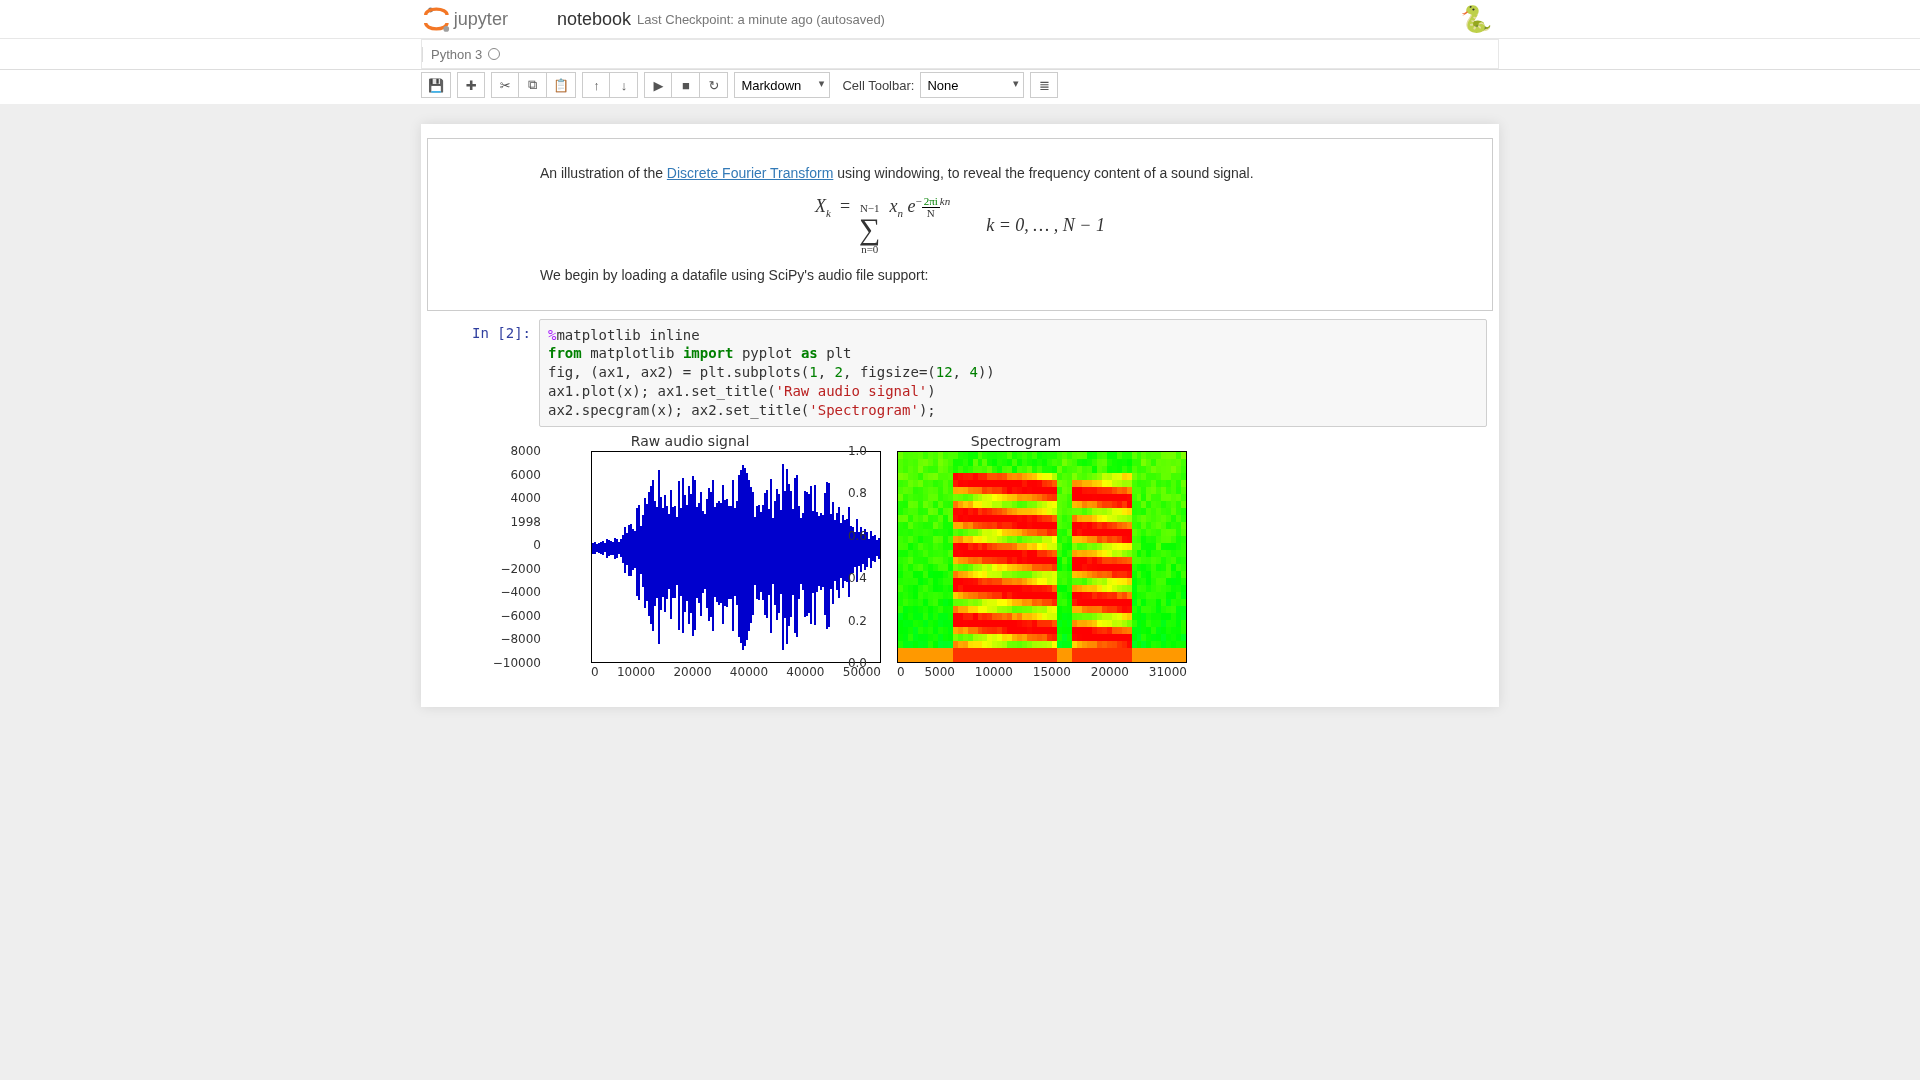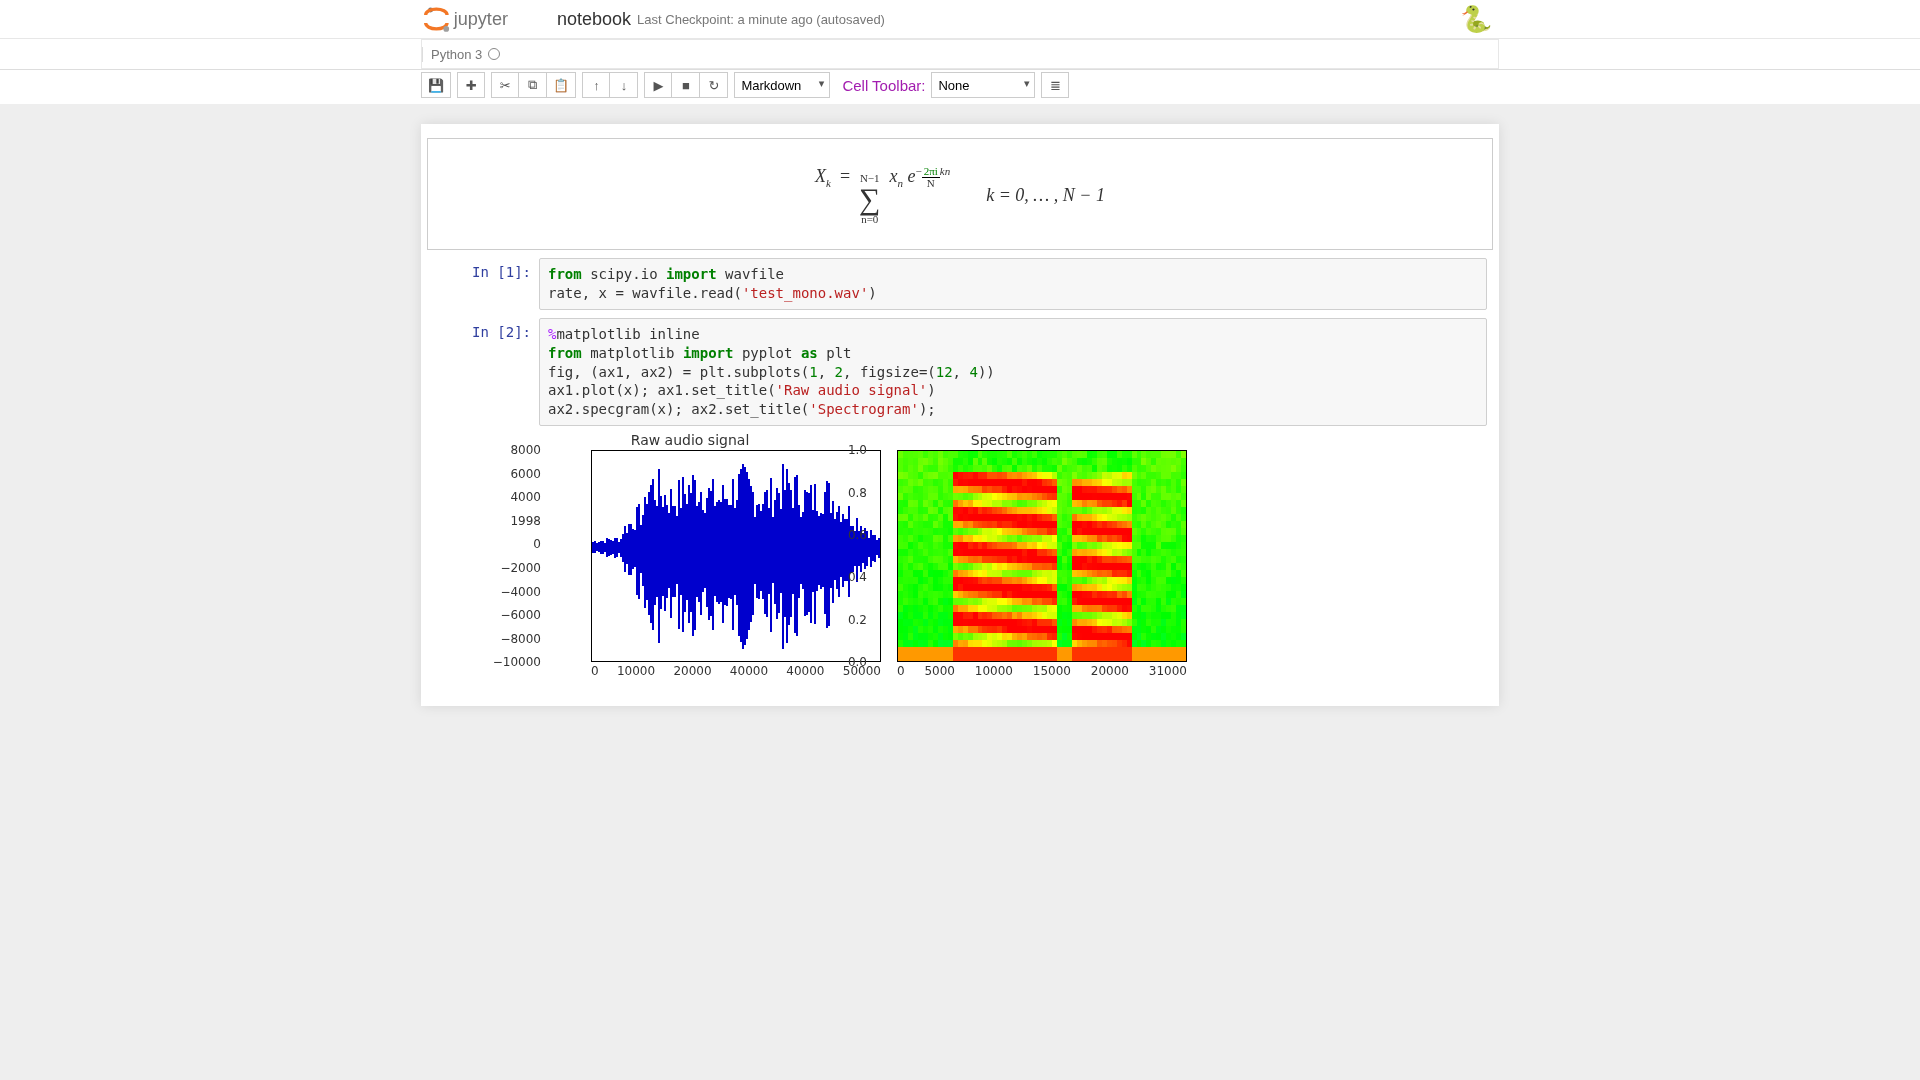--- a/index.html
+++ b/index.html
@@ -20,21 +20,21 @@
   .kernel-idle { width: 12px; height: 12px; border: 1px solid #888; border-radius: 50%; }
 
   #toolbar { background: #fff; }
   #toolbar-inner { width: 1078px; margin: 0 auto; padding: 2px 0 6px 0; display: flex; align-items: center; gap: 6px; }
   .btn-group { display: flex; }
   .tbtn { background: #fff; border: 1px solid #ccc; height: 26px; min-width: 28px; display: flex; align-items: center; justify-content: center; cursor: pointer; font-size: 13px; color: #555; }
   .btn-group .tbtn + .tbtn { border-left: none; }
   .tselect { height: 26px; border: 1px solid #ccc; background: #fff; font-size: 13px; padding: 0 18px 0 6px; appearance: none; -webkit-appearance: none; position: relative; min-width: 96px; }
   .select-wrap { position: relative; display: inline-block; }
   .select-wrap::after { content: "▾"; position: absolute; right: 6px; top: 5px; font-size: 11px; color: #555; pointer-events: none; }
-  .toolbar-label { color: #a21caf; font-size: 15px; padding-left: 6px; }
+  .toolbar-label { color: #404040; font-size: 13px; padding-left: 6px; }
 
   #notebook-area { width: 1078px; margin: 20px auto 40px auto; background: #fff; box-shadow: 0 0 12px rgba(0,0,0,0.10); padding-top: 14px; padding-bottom: 20px; }
 
   .cell { margin: 0 6px 8px 6px; }
   .md-cell .rendered { padding: 14px 112px; border: 1px solid transparent; }
   .md-selected .rendered { border: 1px solid #ccc; }
   .rendered h1 { font-size: 27px; font-weight: 700; margin: 8px 0 14px 0; }
   .rendered p { font-size: 14px; margin: 10px 0; line-height: 1.45; }
   .rendered a { color: #337ab7; text-decoration: underline; }
   .rendered code.inline { font-family: Menlo, Consolas, monospace; font-size: 13px; }
@@ -157,47 +157,44 @@
           <span>≣</span>
         </button>
       </div>
   </div>
 </div>
 
 <div id="notebook-area">
 
   <div class="cell md-cell md-selected">
     <div class="rendered">
+      <p>
+        <span>An illustration of the </span><a href="#">Discrete Fourier Transform</a><span> using windowing, to reveal the frequency content of a sound signal.</span>
+      </p>
       <div class="formula">
         <span>
           <span class="it">X</span><span class="sub">k</span>
           &nbsp;=&nbsp;
           <span class="sigma-wrap">
             <span class="top">N−1</span>
             <span class="sigma">∑</span>
             <span class="bot">n=0</span>
           </span>
           &nbsp;<span class="it">x</span><span class="sub">n</span>
           <span class="it">e</span><span class="sup"><span>−</span><span class="frac">
                 <span class="num">2πi</span>
                 <span>N</span>
               </span><span class="it">kn</span></span>
         </span>
         <span class="it">k = 0, … , N − 1</span>
       </div>
+      <p>We begin by loading a datafile using SciPy's audio file support:</p>
     </div>
   </div>
 
-  <div class="cell code-cell">
-    <div class="row">
-      <div class="prompt">In [1]:</div>
-      <div class="input-area" id="code1"><span class="kw">from </span>scipy.io <span class="kw">import </span>wavfile
-rate, x = wavfile.read(<span class="str">'test_mono.wav'</span>)</div>
-    </div>
-  </div>
 
 
   <div class="cell code-cell">
     <div class="row">
       <div class="prompt">In [2]:</div>
       <div class="input-area" id="code2"><span class="mag">%</span>matplotlib inline
 <span class="kw">from </span>matplotlib <span class="kw">import </span>pyplot <span class="kw">as </span>plt
 fig, (ax1, ax2) = plt.subplots(<span class="num">1</span>, <span class="num">2</span>, figsize=(<span class="num">12</span>, <span class="num">4</span>))
 ax1.plot(x); ax1.set_title(<span class="str">'Raw audio signal'</span>)
 ax2.specgram(x); ax2.set_title(<span class="str">'Spectrogram'</span>);</div>

